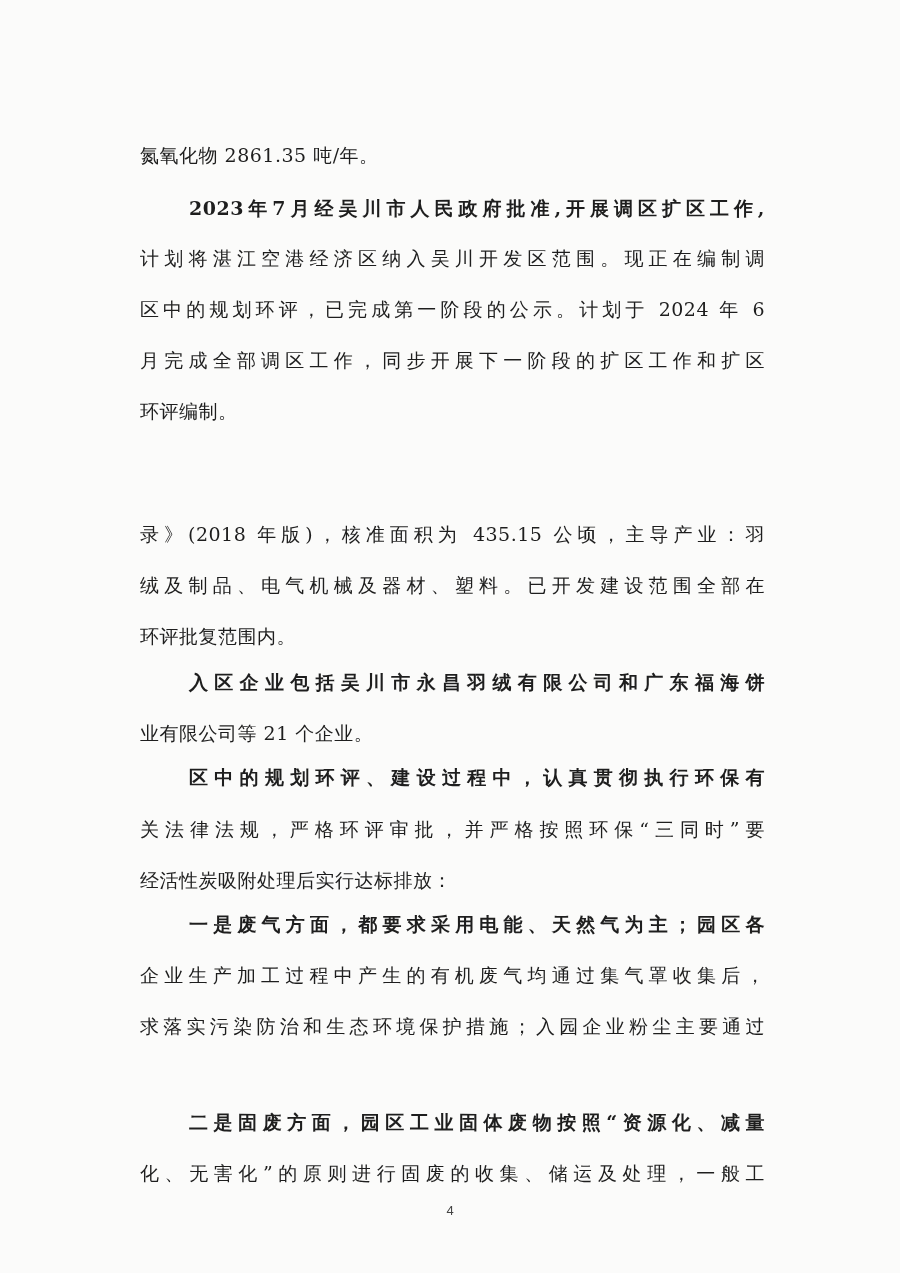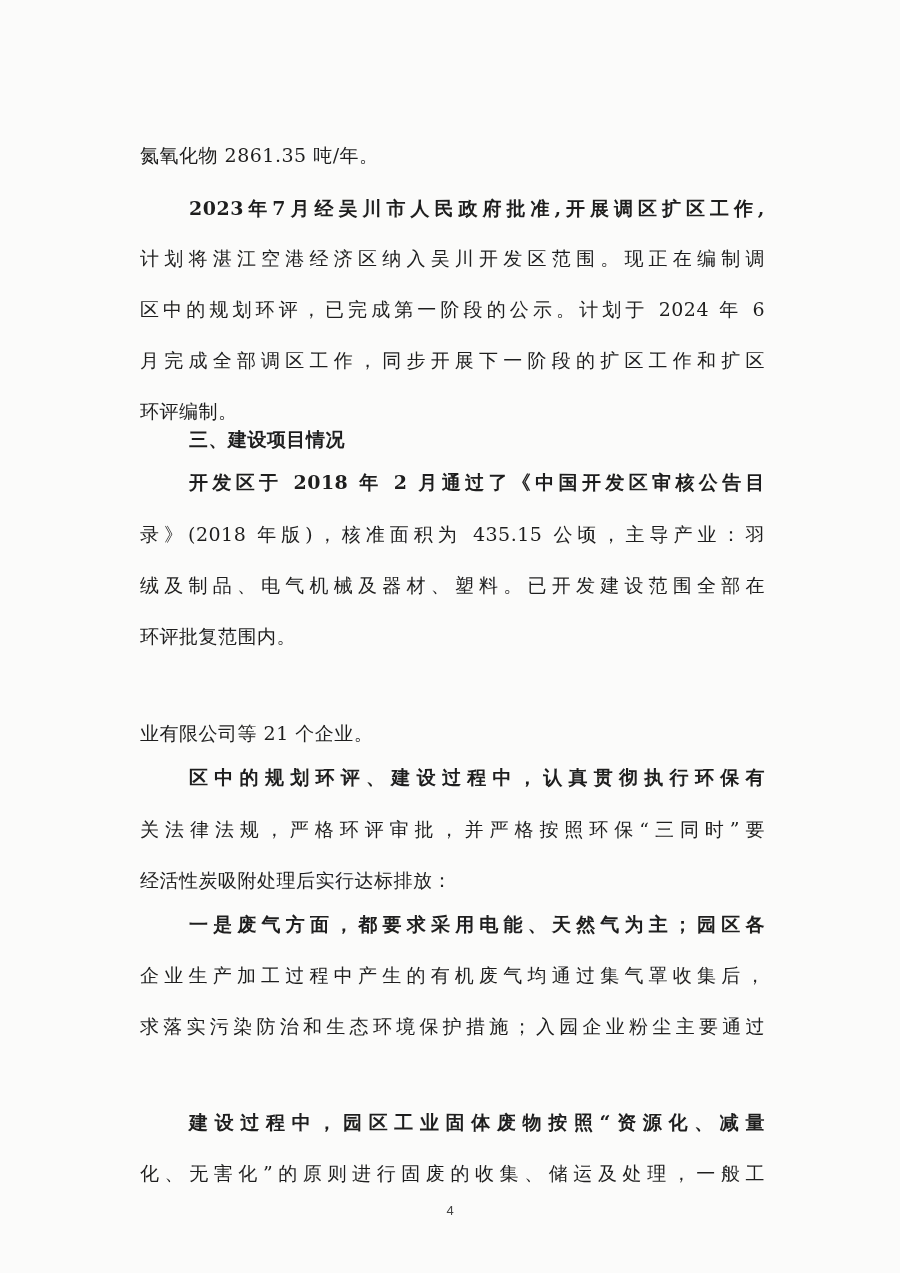--- a/index.html
+++ b/index.html
@@ -26,34 +26,33 @@
 <div class="page">
 
   <div class="line last" style="top:140px">氮氧化物 2861.35 吨/年。</div>
 
   <div class="line indent" style="top:193px">2023年7月经吴川市人民政府批准,开展调区扩区工作,</div>
   <div class="line" style="top:243px">计划将湛江空港经济区纳入吴川开发区范围。现正在编制调</div>
   <div class="line" style="top:294px">区中的规划环评，已完成第一阶段的公示。计划于 2024 年 6</div>
   <div class="line" style="top:345px">月完成全部调区工作，同步开展下一阶段的扩区工作和扩区</div>
   <div class="line last" style="top:396px">环评编制。</div>
 
-  <div class="line indent heading" style="top:424px">三、建设项目情况</div>
 
-  <div class="line indent" style="top:467px">开发区于 2018 年 2 月通过了《中国开发区审核公告目</div>
   <div class="line" style="top:519px">录》(2018 年版)，核准面积为 435.15 公顷，主导产业：羽</div>
   <div class="line" style="top:570px">绒及制品、电气机械及器材、塑料。已开发建设范围全部在</div>
   <div class="line last" style="top:621px">环评批复范围内。</div>
 
+  <div class="line indent" style="top:667px">入区企业包括吴川市永昌羽绒有限公司和广东福海饼</div>
   <div class="line last" style="top:718px">业有限公司等 21 个企业。</div>
 
   <div class="line indent" style="top:762px">区中的规划环评、建设过程中，认真贯彻执行环保有</div>
   <div class="line" style="top:814px">关法律法规，严格环评审批，并严格按照环保“三同时”要</div>
   <div class="line last" style="top:865px">经活性炭吸附处理后实行达标排放：</div>
 
   <div class="line indent" style="top:909px">一是废气方面，都要求采用电能、天然气为主；园区各</div>
   <div class="line" style="top:960px">企业生产加工过程中产生的有机废气均通过集气罩收集后，</div>
   <div class="line" style="top:1011px">求落实污染防治和生态环境保护措施；入园企业粉尘主要通过</div>
 
-  <div class="line indent" style="top:1107px">建设过程中，园区工业固体废物按照“资源化、减量</div>
+  <div class="line indent" style="top:1107px">二是固废方面，园区工业固体废物按照“资源化、减量</div>
   <div class="line" style="top:1158px">化、无害化”的原则进行固废的收集、储运及处理，一般工</div>
 
   <div class="page-num">4</div>
 </div>
 
 </body></html>

